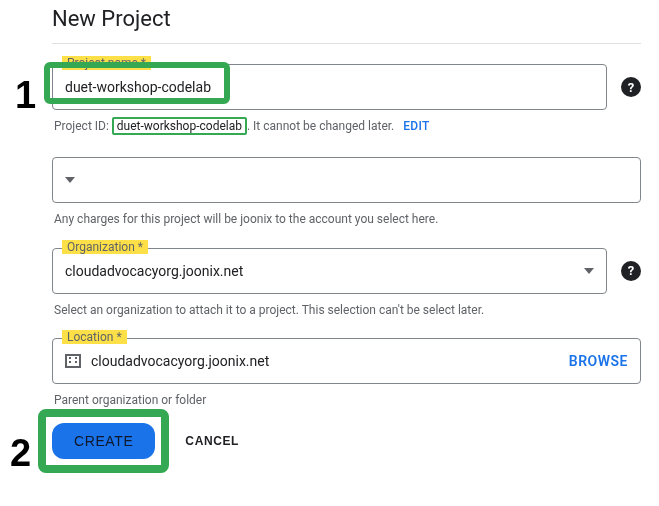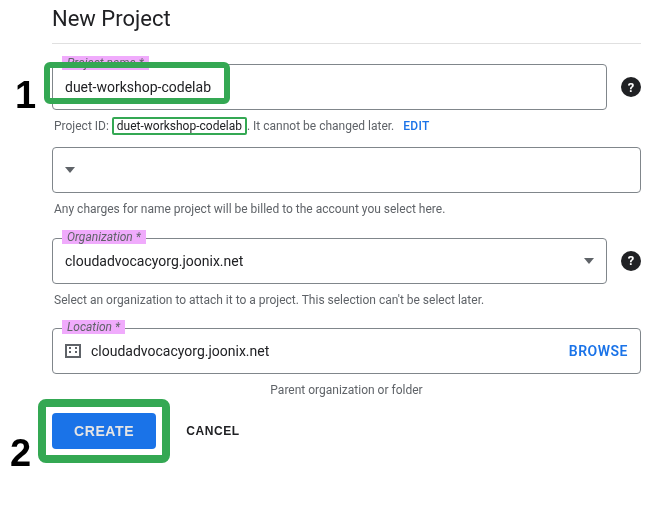--- a/index.html
+++ b/index.html
@@ -21,25 +21,24 @@
   hr.rule {
     border: none;
     border-top: 1px solid #e0e0e0;
     margin: 0 0 20px 0;
   }
   .field-block { position: relative; margin-bottom: 4px; }
   .field-label {
     position: absolute;
     top: -8px;
     left: 10px;
-    background: #f0abfc;
+    background: #fde047;
     padding: 0 5px;
     font-size: 12px;
     color: #5f6368;
-    font-style: italic;
   }
   .field-box {
     border: 1px solid #80868b;
     border-radius: 4px;
     height: 46px;
     display: flex;
     align-items: center;
     padding: 0 12px;
     font-size: 14px;
     color: #202124;
@@ -56,21 +55,21 @@
     margin-left: 12px;
     cursor: pointer;
   }
   .help-icon.outside { margin-left: 14px; }
   .helper {
     font-size: 12px;
     color: #5f6368;
     margin: 8px 2px 20px 2px;
     line-height: 1.4;
   }
-  .helper.projectid { margin-bottom: 12px; }
+  .helper.projectid { margin-bottom: 22px; }
   .helper .pid-val {
     color: #202124;
     border: 2px solid #34a853;
     padding: 0 3px;
     border-radius: 2px;
   }
   .edit-link {
     color: #1a73e8;
     font-weight: 500;
     letter-spacing: .3px;
@@ -101,27 +100,27 @@
       linear-gradient(#5f6368,#5f6368) 0 0/2px 100% no-repeat,
       linear-gradient(#5f6368,#5f6368) 100% 0/2px 100% no-repeat,
       linear-gradient(#5f6368,#5f6368) 4px 3px/2px 2px no-repeat,
       linear-gradient(#5f6368,#5f6368) 10px 3px/2px 2px no-repeat,
       linear-gradient(#5f6368,#5f6368) 4px 7px/2px 2px no-repeat,
       linear-gradient(#5f6368,#5f6368) 10px 7px/2px 2px no-repeat;
   }
   .actions { margin-top: 12px; display: flex; align-items: center; gap: 24px; }
   .btn-create {
     background: #1a73e8;
-    color: #e5e5e5;
+    color: #0f172a;
     border: none;
-    border-radius: 4px;
+    border-radius: 12px;
     height: 36px;
     padding: 0 22px;
     font-size: 14px;
-    font-weight: 700;
+    font-weight: 400;
     letter-spacing: .6px;
     cursor: pointer;
   }
   .btn-cancel {
     background: none; border: none;
     color: #202124;
     font-size: 12px; font-weight: 600;
     letter-spacing: .6px;
     cursor: pointer;
   }
@@ -171,21 +170,21 @@
 <div class="helper projectid">
   <span>Project ID: </span><span class="pid-val">duet-workshop-codelab</span><span>. It cannot be changed later.</span>
   <span class="edit-link">EDIT</span>
 </div>
 
 <div class="field-block">
   <div class="field-box">
     <span class="caret"></span>
   </div>
 </div>
-<div class="helper">Any charges for name project will be billed to the account you select here.</div>
+<div class="helper">Any charges for this project will be joonix to the account you select here.</div>
 
 <div class="field-block">
   <span class="field-label">Organization *</span>
   <div class="row">
     <div class="field-box">
       <span class="val">cloudadvocacyorg.joonix.net</span>
       <span class="caret"></span>
     </div>
     <span class="help-icon outside">?</span>
   </div>
@@ -193,21 +192,21 @@
 <div class="helper">Select an organization to attach it to a project. This selection can't be select later.</div>
 
 <div class="field-block">
   <span class="field-label">Location *</span>
   <div class="field-box">
     <span class="org-icon"></span>
     <span class="val">cloudadvocacyorg.joonix.net</span>
     <span class="browse-link">BROWSE</span>
   </div>
 </div>
-<div class="helper" style="margin-bottom:14px;text-align:center;">Parent organization or folder</div>
+<div class="helper" style="margin-bottom:14px;">Parent organization or folder</div>
 
 <div class="actions">
   <span class="anno2-box-outer">
     <button class="btn-create">CREATE</button>
     <span class="anno2-ring"></span>
   </span>
   <button class="btn-cancel">CANCEL</button>
 </div>
 <div class="abs anno-num" style="top:432px; left:10px;">2</div>
 

